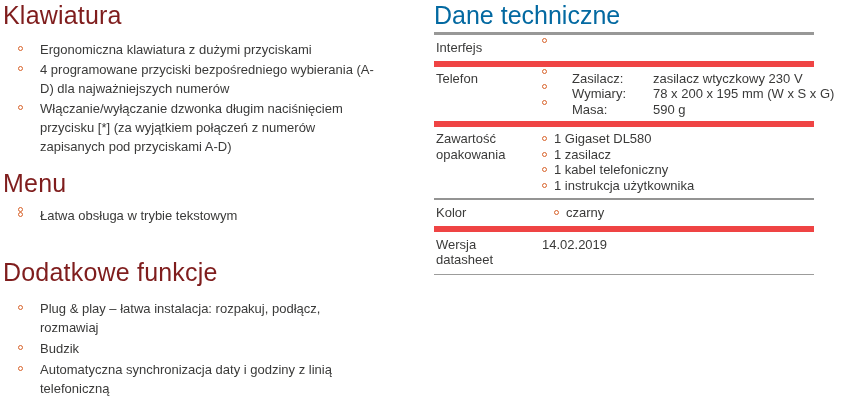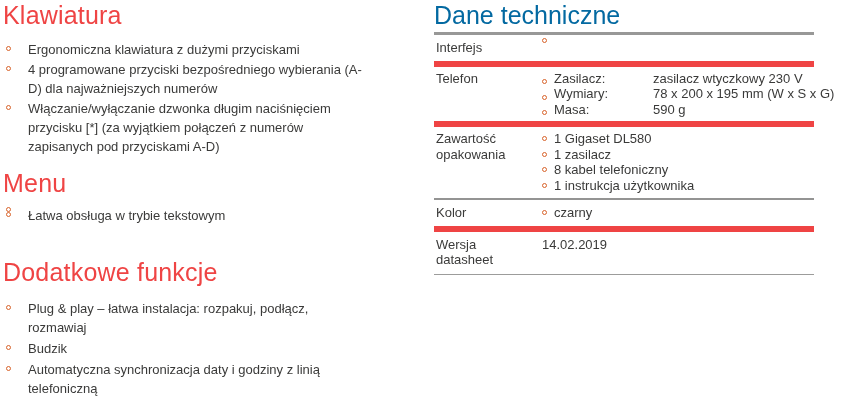--- a/index.html
+++ b/index.html
@@ -12,32 +12,32 @@
     font-size: 13px;
     overflow: hidden;
   }
   .page { position: absolute; inset: 0; }
 
   
   .sec-title {
     position: absolute;
     font-size: 25px;
     font-weight: 300;
-    color: #ef4444;
+    color: #7f1d1d;
     letter-spacing: 0.2px;
     white-space: nowrap;
   }
   .h-klawiatura { left: 3px;  top: 1px; }
   .h-menu       { left: 3px;  top: 169px; }
   .h-dodatkowe  { left: 3px;  top: 258px; }
 
   
   .feature-list {
     position: absolute;
-    left: 4px;
+    left: 16px;
     width: 362px;
     list-style: none;
   }
   .list-klawiatura { top: 40px; }
   .list-menu       { top: 201px; }
   .list-dodatkowe  { top: 299px; }
   .feature-list li {
     position: relative;
     padding-left: 24px;
     line-height: 19px;
@@ -75,31 +75,31 @@
   .ttable { width: 100%; border-top: 3px solid #989897; }
   .trow {
     display: flex;
     border-top: 6px solid #ef4444;
     line-height: 15.5px;
     padding: 5px 0;
   }
   .trow.first { border-top: none; }
   .trow.row-telefon   { padding: 4px 0; }
   .trow.row-zawartosc { padding: 4px 0 5px; }
-  .trow.row-kolor     { border-top: 2px solid #949493; }
+  .trow.row-kolor     { border-top: 2px solid #949493; gap: 12px; }
   .trow.row-wersja    { padding: 5px 0 6px; }
   .ttable-end { border-top: 1px solid #9c9c9b; }
 
   .tlabel { width: 108px; flex: none; padding-left: 2px; padding-right: 8px; }
   .tcontent { flex: 1; }
 
   .entry { display: flex; align-items: baseline; }
   .entry .bullet { flex: none; margin-right: 7px; position: relative; top: -2px; }
   .kv { display: flex; }
-  .kcol { width: 111px; flex: none; display: flex; align-items: flex-end; }
+  .kcol { width: 111px; flex: none; display: flex; align-items: flex-start; gap: 18px; }
   .kcol .bullet { flex: none; margin-right: 7px; position: relative; top: -2px; }
   .kcol .spacer { width: 12px; flex: none; }
   .vcol { flex: 1; white-space: nowrap; }
   .plain-value { padding-left: 0; white-space: nowrap; }
 </style>
 </head>
 <body>
 
 <div class="page">
 
@@ -202,21 +202,21 @@
           <div class="entry">
             <span class="bullet"></span>
             <span>1 Gigaset DL580</span>
           </div>
           <div class="entry">
             <span class="bullet"></span>
             <span>1 zasilacz</span>
           </div>
           <div class="entry">
             <span class="bullet"></span>
-            <span>8 kabel telefoniczny</span>
+            <span>1 kabel telefoniczny</span>
           </div>
           <div class="entry">
             <span class="bullet"></span>
             <span>1 instrukcja użytkownika</span>
           </div>
         </div>
       </div>
 
       <div class="trow row-kolor">
         <div class="tlabel">Kolor</div>

